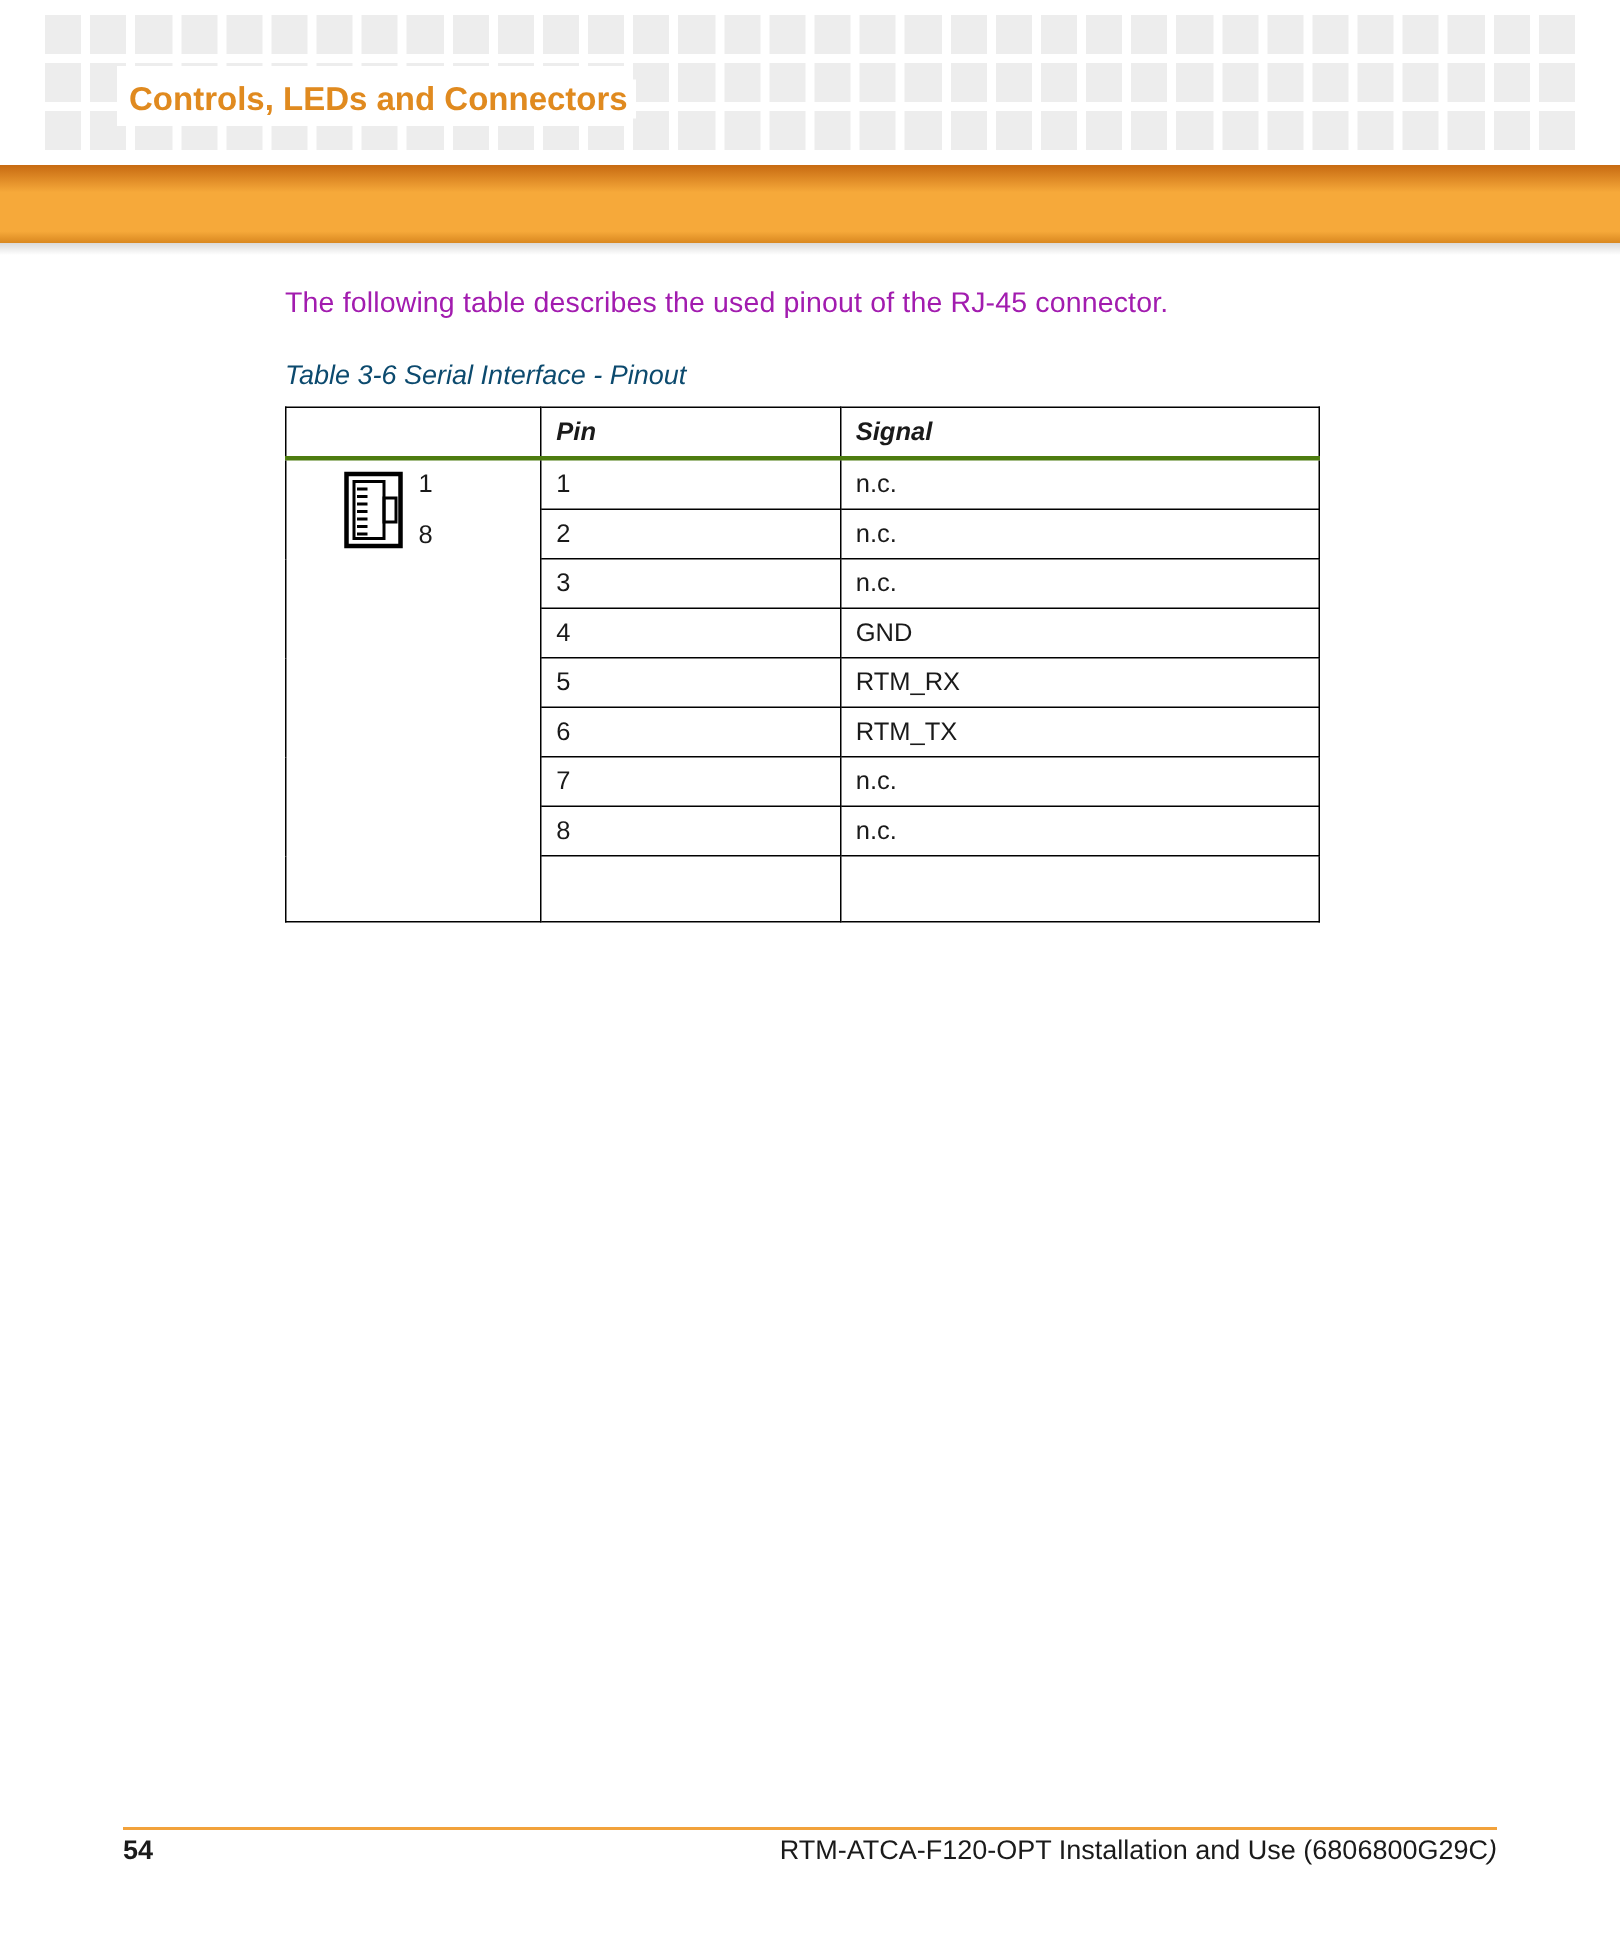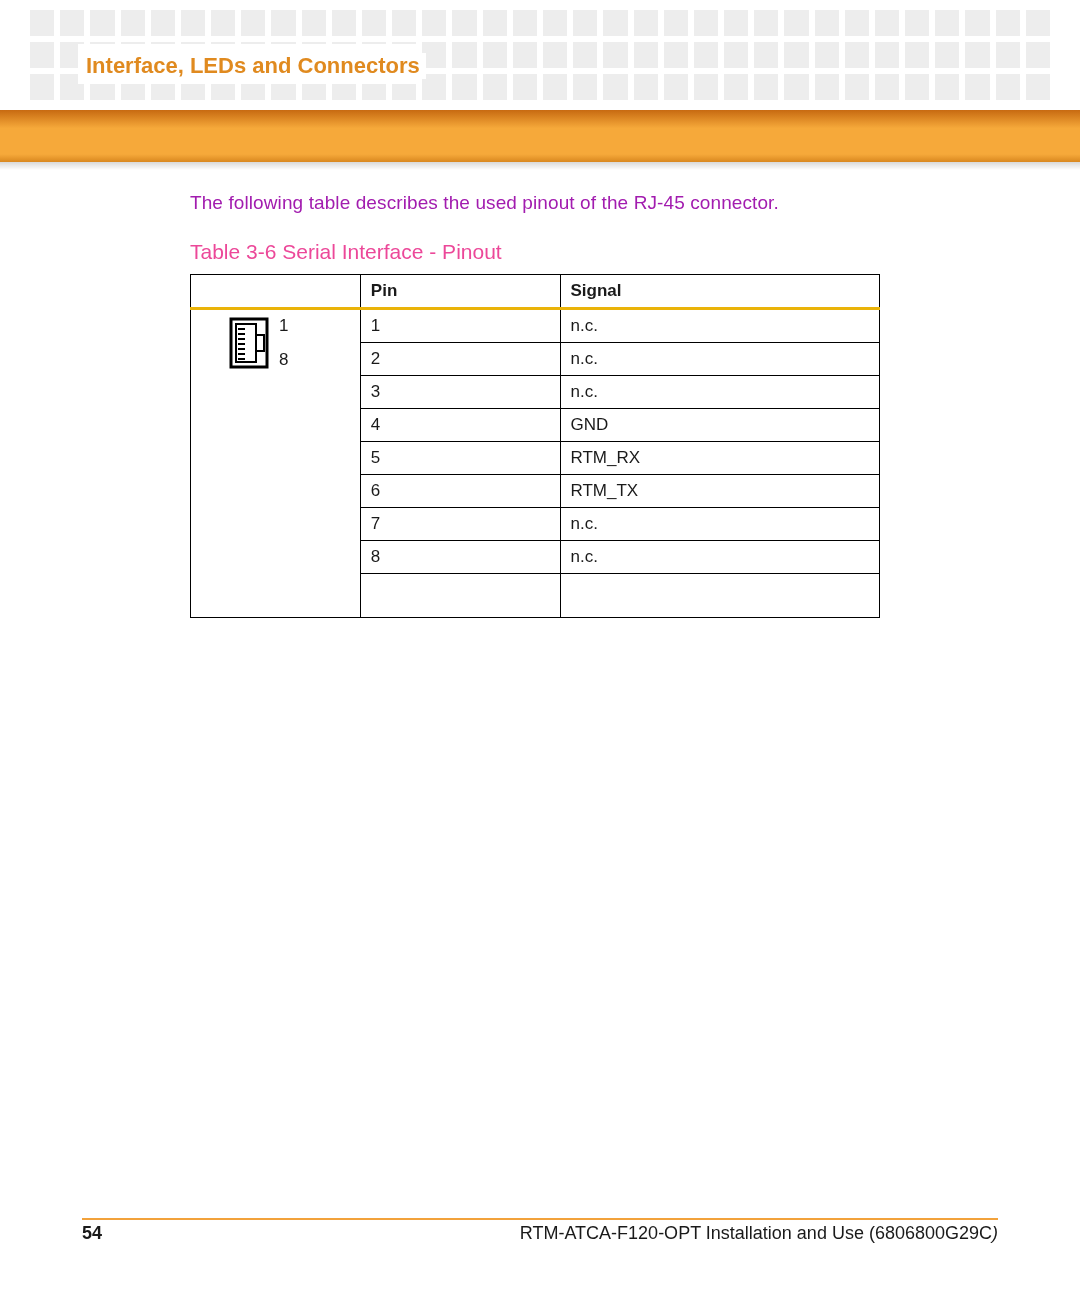--- a/index.html
+++ b/index.html
@@ -31,26 +31,26 @@
     background: linear-gradient(to bottom, #c76a11 0%, #f6a93a 35%, #f6a93a 85%, #d98820 100%);
   }
   .orange-bar-shadow {
     position: absolute; top: 162px; left: 0; right: 0; height: 8px;
     background: linear-gradient(to bottom, rgba(0,0,0,0.15), rgba(0,0,0,0));
   }
 
   
   .content { position: absolute; top: 192px; left: 190px; width: 780px; }
   .intro { font-size: 19px; color: #a21caf; letter-spacing: 0.1px; }
-  .table-caption { margin-top: 26px; color: #ec4899; font-size: 21px; }
+  .table-caption { margin-top: 26px; font-style: italic; color: #0c4a6e; font-size: 18px; }
 
   .pinout-table { margin-top: 10px; border-collapse: collapse; width: 690px; }
   .pinout-table th, .pinout-table td { border: 1px solid #000; font-size: 17px; text-align: left; vertical-align: top; }
   .pinout-table thead th { font-weight: 700; padding: 6px 10px; }
-  .pinout-table thead tr { border-bottom: 3px solid #eab308; }
+  .pinout-table thead tr { border-bottom: 3px solid #4d7c0f; font-style: italic; }
   .pinout-table td { padding: 6px 10px; }
   .col-img { width: 170px; }
   .col-pin { width: 200px; }
   .col-sig { width: 320px; }
   .merged-cell { vertical-align: top; padding-top: 30px; }
   .rj45-wrap { display: flex; align-items: center; gap: 10px; padding-left: 28px; }
   .rj45-labels { display: flex; flex-direction: column; justify-content: space-between; height: 54px; font-size: 17px; }
   .empty-row td { height: 44px; }
 
   
@@ -163,21 +163,21 @@
       <div></div>
       <div></div>
       <div></div>
       <div></div>
       <div></div>
       <div></div>
       <div></div>
       <div></div>
     </div>
   <div class="section-title-mask"></div>
-  <div class="section-title">Interface, LEDs and Connectors</div>
+  <div class="section-title">Controls, LEDs and Connectors</div>
 
   <div class="orange-bar"></div>
   <div class="orange-bar-shadow"></div>
 
   <div class="content">
     <p class="intro">The following table describes the used pinout of the RJ-45 connector.</p>
     <p class="table-caption">Table 3-6 Serial Interface - Pinout</p>
 
     <table class="pinout-table">
       <colgroup>

